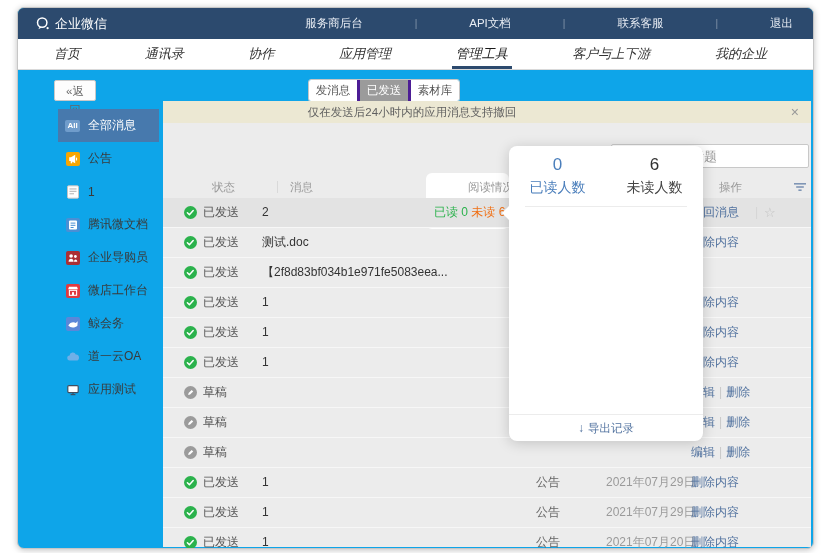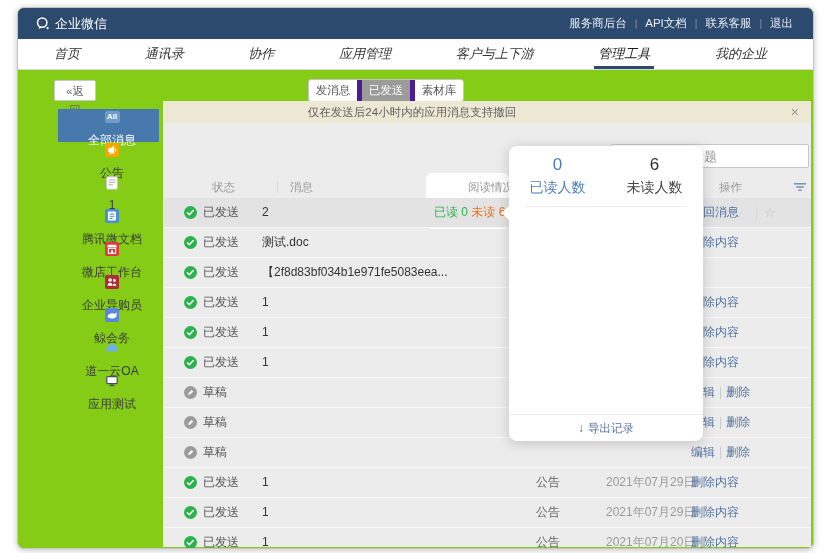--- a/index.html
+++ b/index.html
@@ -1,41 +1,41 @@
 <!DOCTYPE html>
 <html style="--navy: #2c4a6e; --selblue: #4779ad; --link: #51729f; --green: #2bb24c; --orange: #f07015; --noticebg: #ece8d3; --popblue: #4a7ebb;"><head>
 <meta charset="utf-8">
 <style>
   html,body{margin:0;padding:0;background:#fff;}
   body{font-family:"Liberation Sans","DejaVu Sans",sans-serif;-webkit-font-smoothing:antialiased;}
   .stage{position:relative;width:829px;height:553px;background:#fff;overflow:hidden;}
-  .frame{position:absolute;left:17px;top:7px;width:795px;height:540px;background:#84cc16;
+  .frame{position:absolute;left:17px;top:7px;width:795px;height:540px;background:#0ea5e9;
          border:1px solid #c6c6c6;border-radius:7px;box-shadow:0 1px 6px rgba(0,0,0,.25);overflow:hidden;}
   
   .topbar{position:absolute;left:0;top:0;width:795px;height:31px;background:var(--navy);}
   .brand{position:absolute;left:17px;top:0;height:31px;display:flex;align-items:center;gap:5px;color:#fff;font-size:13px;}
-  .toplinks{position:absolute;right:12px;top:0;height:31px;display:flex;align-items:center;color:#e8edf4;font-size:11.5px;}
+  .toplinks{position:absolute;right:12px;top:0;height:31px;display:flex;align-items:center;color:#e8edf4;font-size:11.5px;gap:44px;}
   .toplinks a{color:#e8edf4;text-decoration:none;cursor:pointer;padding:0 8px;}
   .toplinks .sep{color:rgba(255,255,255,.38);font-size:10px;}
   
   .navbar{position:absolute;left:0;top:31px;width:795px;height:31px;background:#fff;border-bottom:1px solid #d9d9d9;
           display:flex;align-items:stretch;justify-content:space-between;padding:0 40px 0 30px;box-sizing:border-box;}
   .nav-item{position:relative;display:flex;align-items:center;font-size:13px;color:#333;cursor:pointer;padding:0 6px;font-style:italic;}
   .nav-item.active{color:#1a1a1a;}
   .nav-item.active::after{content:"";position:absolute;left:2px;right:2px;bottom:0;height:3px;background:var(--navy);}
   
   .back-btn{position:absolute;left:36px;top:72px;width:42px;height:21px;background:#fdfdfd;border:1px solid #c9c9c9;
             border-radius:2px;font-size:11.5px;color:#666;line-height:19px;text-align:center;cursor:pointer;}
   .tabs{position:absolute;left:290px;top:71px;display:flex;border:1px solid #c6c6c6;border-radius:3px;overflow:hidden;height:21px;}
-  .tab{width:48px;line-height:21px;text-align:center;font-size:11.5px;color:#555;background:#fff;cursor:pointer;border-right:5px solid #4c1d95;}
+  .tab{width:48px;line-height:21px;text-align:center;font-size:11.5px;color:#555;background:#fff;cursor:pointer;border-right:3px solid #4c1d95;}
   .tab:last-child{border-right:none;}
   .tab.active{background:#9b9b9b;color:#fff;}
   
   .sidebar{position:absolute;left:40px;top:101px;width:101px;}
-  .side-item{position:relative;height:33px;display:flex;align-items:center;gap:8px;padding-left:7px;cursor:pointer;font-size:12px;color:#3a3a3a;flex-direction:column;}
+  .side-item{position:relative;height:33px;display:flex;align-items:center;gap:8px;padding-left:7px;cursor:pointer;font-size:12px;color:#3a3a3a;}
   .side-item.sel{background:var(--selblue);color:#fff;}
   .s-icon{width:15px;height:15px;flex:0 0 15px;display:flex;align-items:center;justify-content:center;}
   .all-badge{width:17px;height:12px;border-radius:2px;background:#6f9ccb;color:#fff;font-size:8px;line-height:12px;text-align:center;font-weight:bold;}
   
   .panel{position:absolute;left:145px;top:93px;width:648px;height:446px;background:#ececec;}
   .notice{position:absolute;left:0;top:0;width:648px;height:22px;background:var(--noticebg);display:flex;align-items:center;
           justify-content:center;padding-right:150px;box-sizing:border-box;font-size:11.5px;color:#5f5f5f;}
   .notice-x{position:absolute;right:9px;top:0;line-height:22px;font-size:14px;color:#999;cursor:pointer;padding:0 3px;}
   .search{position:absolute;left:448px;top:43px;width:198px;height:24px;box-sizing:border-box;border:1px solid #c8c8c8;
           border-radius:2px;background:#fff;font-size:13px;padding:0 8px 0 14px;color:#333;outline:none;}
@@ -103,22 +103,22 @@
           <span class="sep">|</span>
           <a>退出</a>
         </div>
     </div>
 
     <div class="navbar" id="navbar">
         <div class="nav-item">首页</div>
         <div class="nav-item">通讯录</div>
         <div class="nav-item">协作</div>
         <div class="nav-item">应用管理</div>
+        <div class="nav-item active">管理工具</div>
         <div class="nav-item">客户与上下游</div>
-        <div class="nav-item active">管理工具</div>
         <div class="nav-item">我的企业</div>
       </div>
 
     <button class="back-btn">«返回</button>
     <div class="tabs" id="tabs">
         <div class="tab">发消息</div>
         <div class="tab active">已发送</div>
         <div class="tab">素材库</div>
       </div>
 
@@ -159,39 +159,39 @@
               <rect x="4.6" y="4.6" width="4.8" height="1" fill="#4a8fd4"></rect>
               <rect x="4.6" y="6.8" width="4.8" height="1" fill="#4a8fd4"></rect>
               <rect x="4.6" y="9" width="3" height="1" fill="#4a8fd4"></rect>
             </svg>
           </span>
           <span>腾讯微文档</span>
         </div>
         <div class="side-item">
           <span class="s-icon">
             <svg width="14" height="14" viewBox="0 0 14 14">
-              <rect width="14" height="14" rx="2" fill="#e03a3f"></rect>
-              <path d="M3 2.8h8l.9 2.5H2.1z" fill="#fff"></path>
-              <rect x="3.4" y="6.3" width="7.2" height="5" fill="none" stroke="#fff" stroke-width="1.1"></rect>
-              <rect x="6" y="8.2" width="2" height="3.1" fill="#fff"></rect>
-            </svg>
-          </span>
-          <span>微店工作台</span>
-        </div>
-        <div class="side-item">
-          <span class="s-icon">
-            <svg width="14" height="14" viewBox="0 0 14 14">
               <rect width="14" height="14" rx="2" fill="#ab2f34"></rect>
               <circle cx="5.1" cy="5" r="1.8" fill="#fff"></circle>
               <circle cx="9.4" cy="5.5" r="1.4" fill="#fff"></circle>
               <path d="M2.6 10.8c0-2 1.1-3 2.5-3s2.4 1 2.5 3z" fill="#fff"></path>
               <path d="M8 10.8c.1-1.6.7-2.4 1.6-2.4s1.5.8 1.7 2.4z" fill="#fff"></path>
             </svg>
           </span>
           <span>企业导购员</span>
+        </div>
+        <div class="side-item">
+          <span class="s-icon">
+            <svg width="14" height="14" viewBox="0 0 14 14">
+              <rect width="14" height="14" rx="2" fill="#e03a3f"></rect>
+              <path d="M3 2.8h8l.9 2.5H2.1z" fill="#fff"></path>
+              <rect x="3.4" y="6.3" width="7.2" height="5" fill="none" stroke="#fff" stroke-width="1.1"></rect>
+              <rect x="6" y="8.2" width="2" height="3.1" fill="#fff"></rect>
+            </svg>
+          </span>
+          <span>微店工作台</span>
         </div>
         <div class="side-item">
           <span class="s-icon">
             <svg width="14" height="14" viewBox="0 0 14 14">
               <rect width="14" height="14" rx="2" fill="#5b87d8"></rect>
               <path d="M2.3 8.6c1.4-3.2 5-4.2 7.5-2.7l1.9-1.7-.3 4.6c-2.4 2.3-7 2.4-9.1-.2z" fill="#fff"></path>
             </svg>
           </span>
           <span>鲸会务</span>
         </div>

